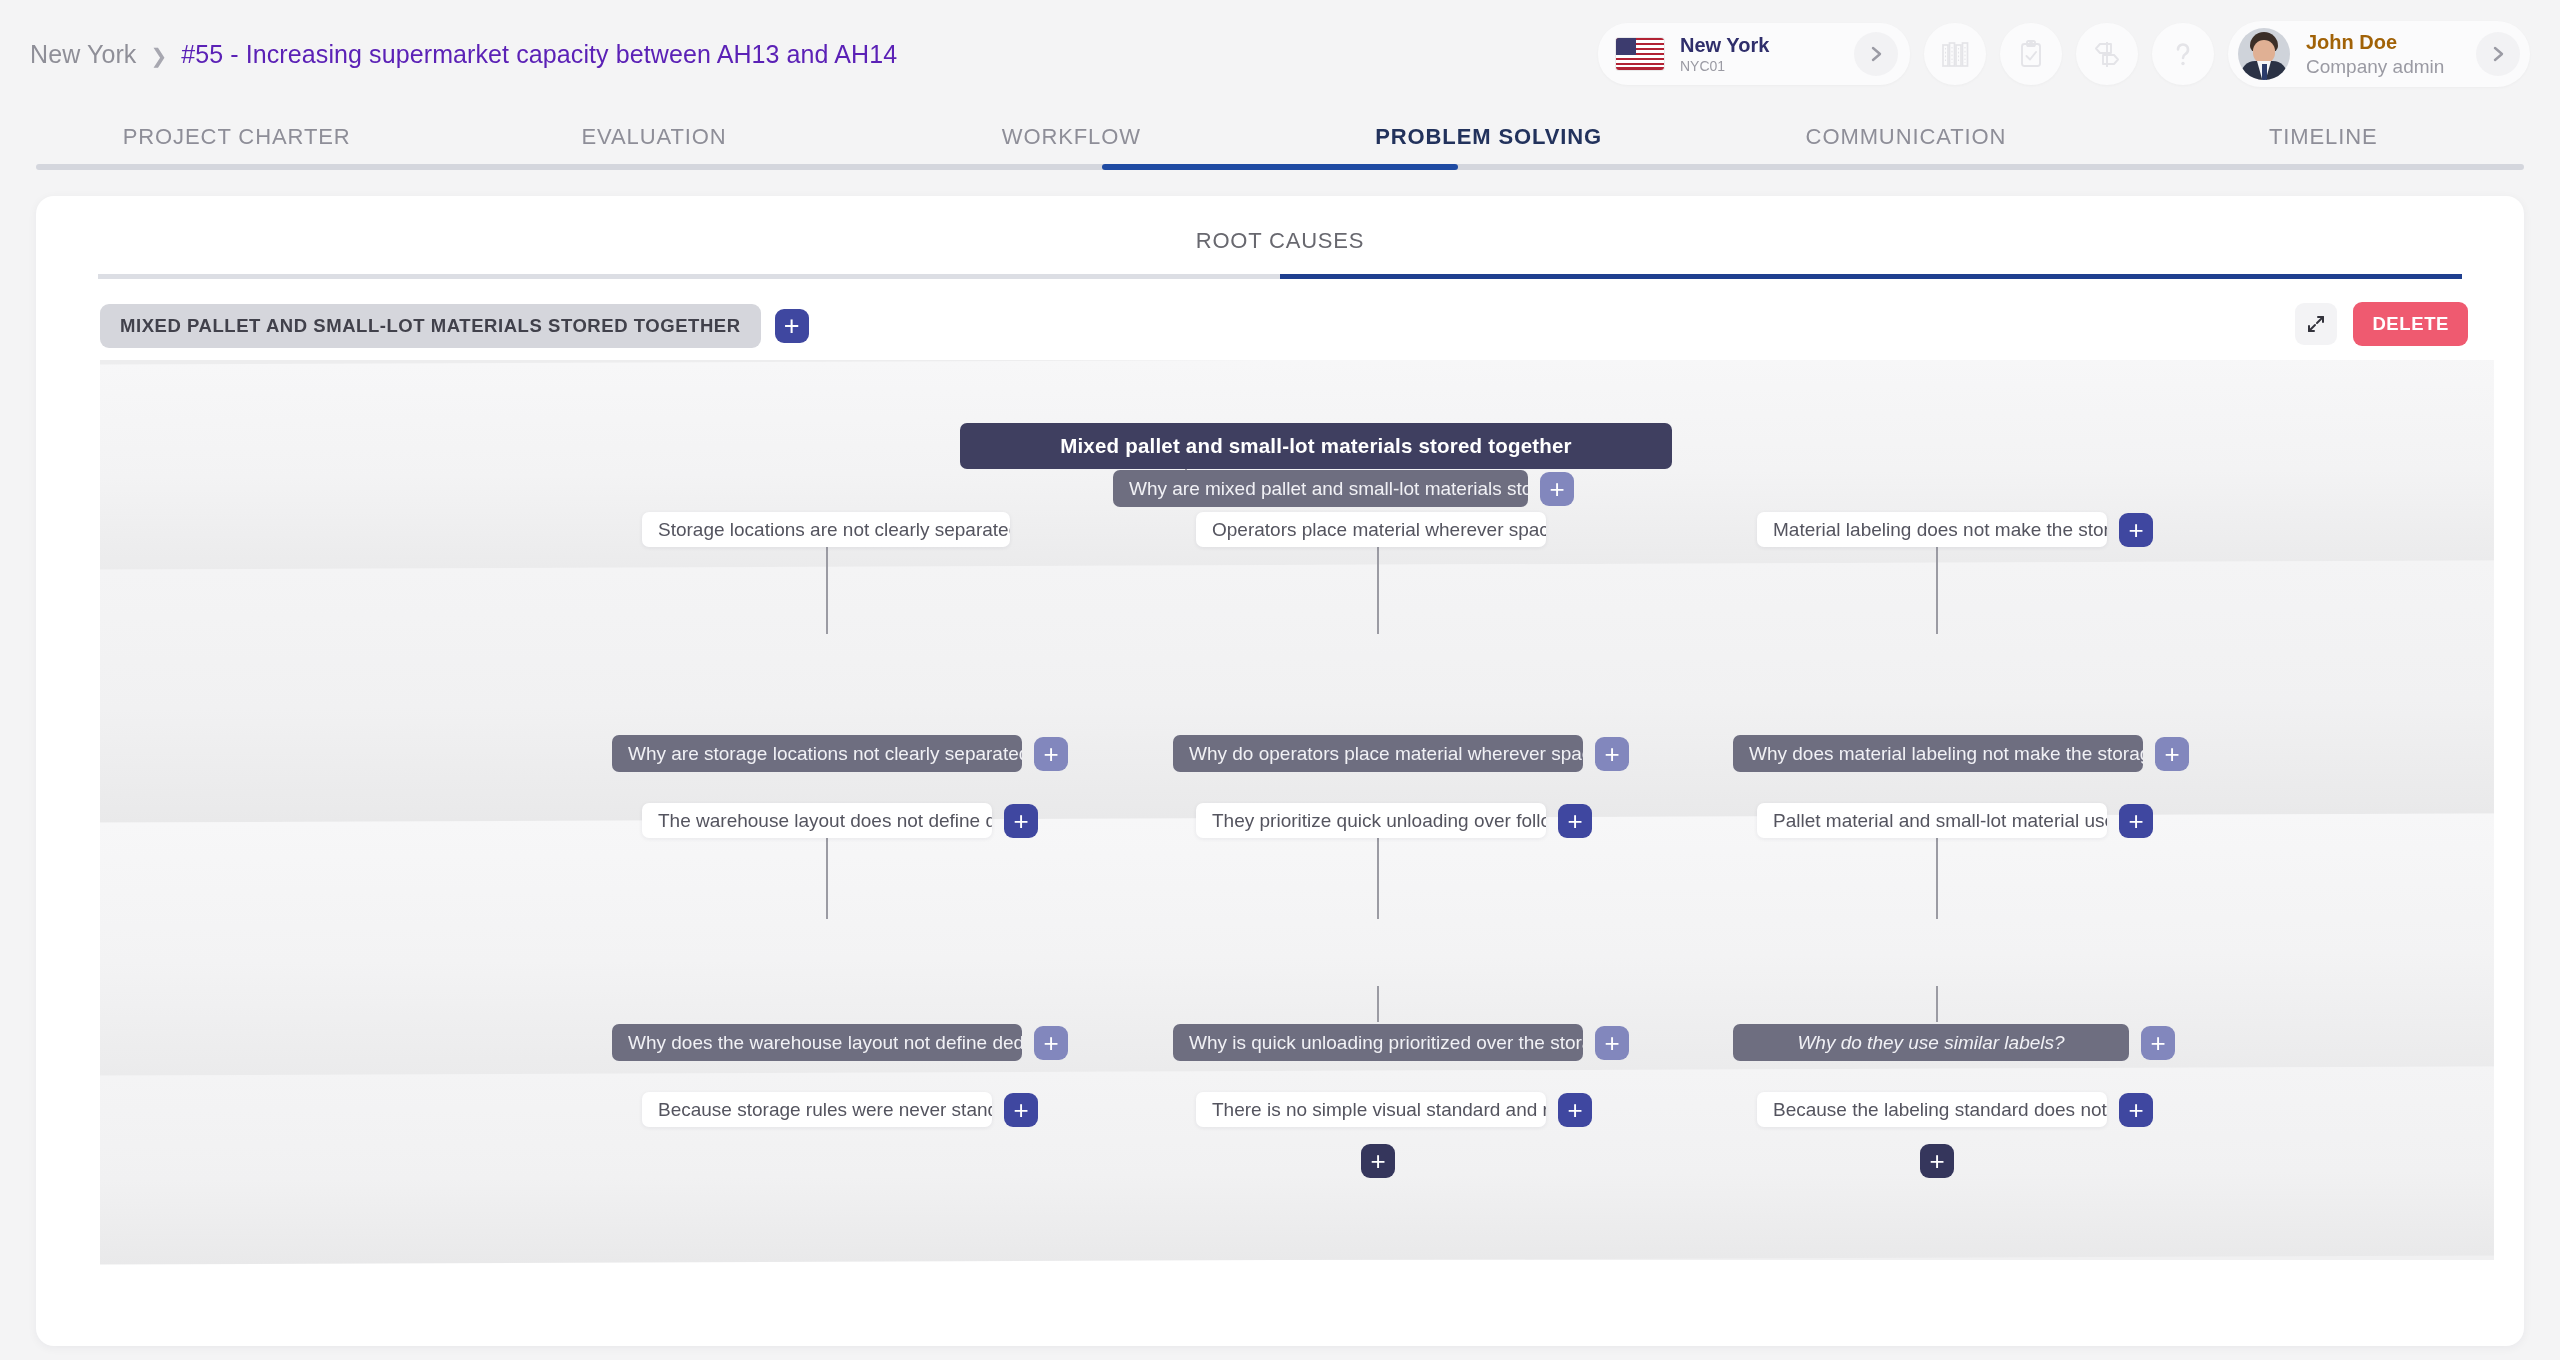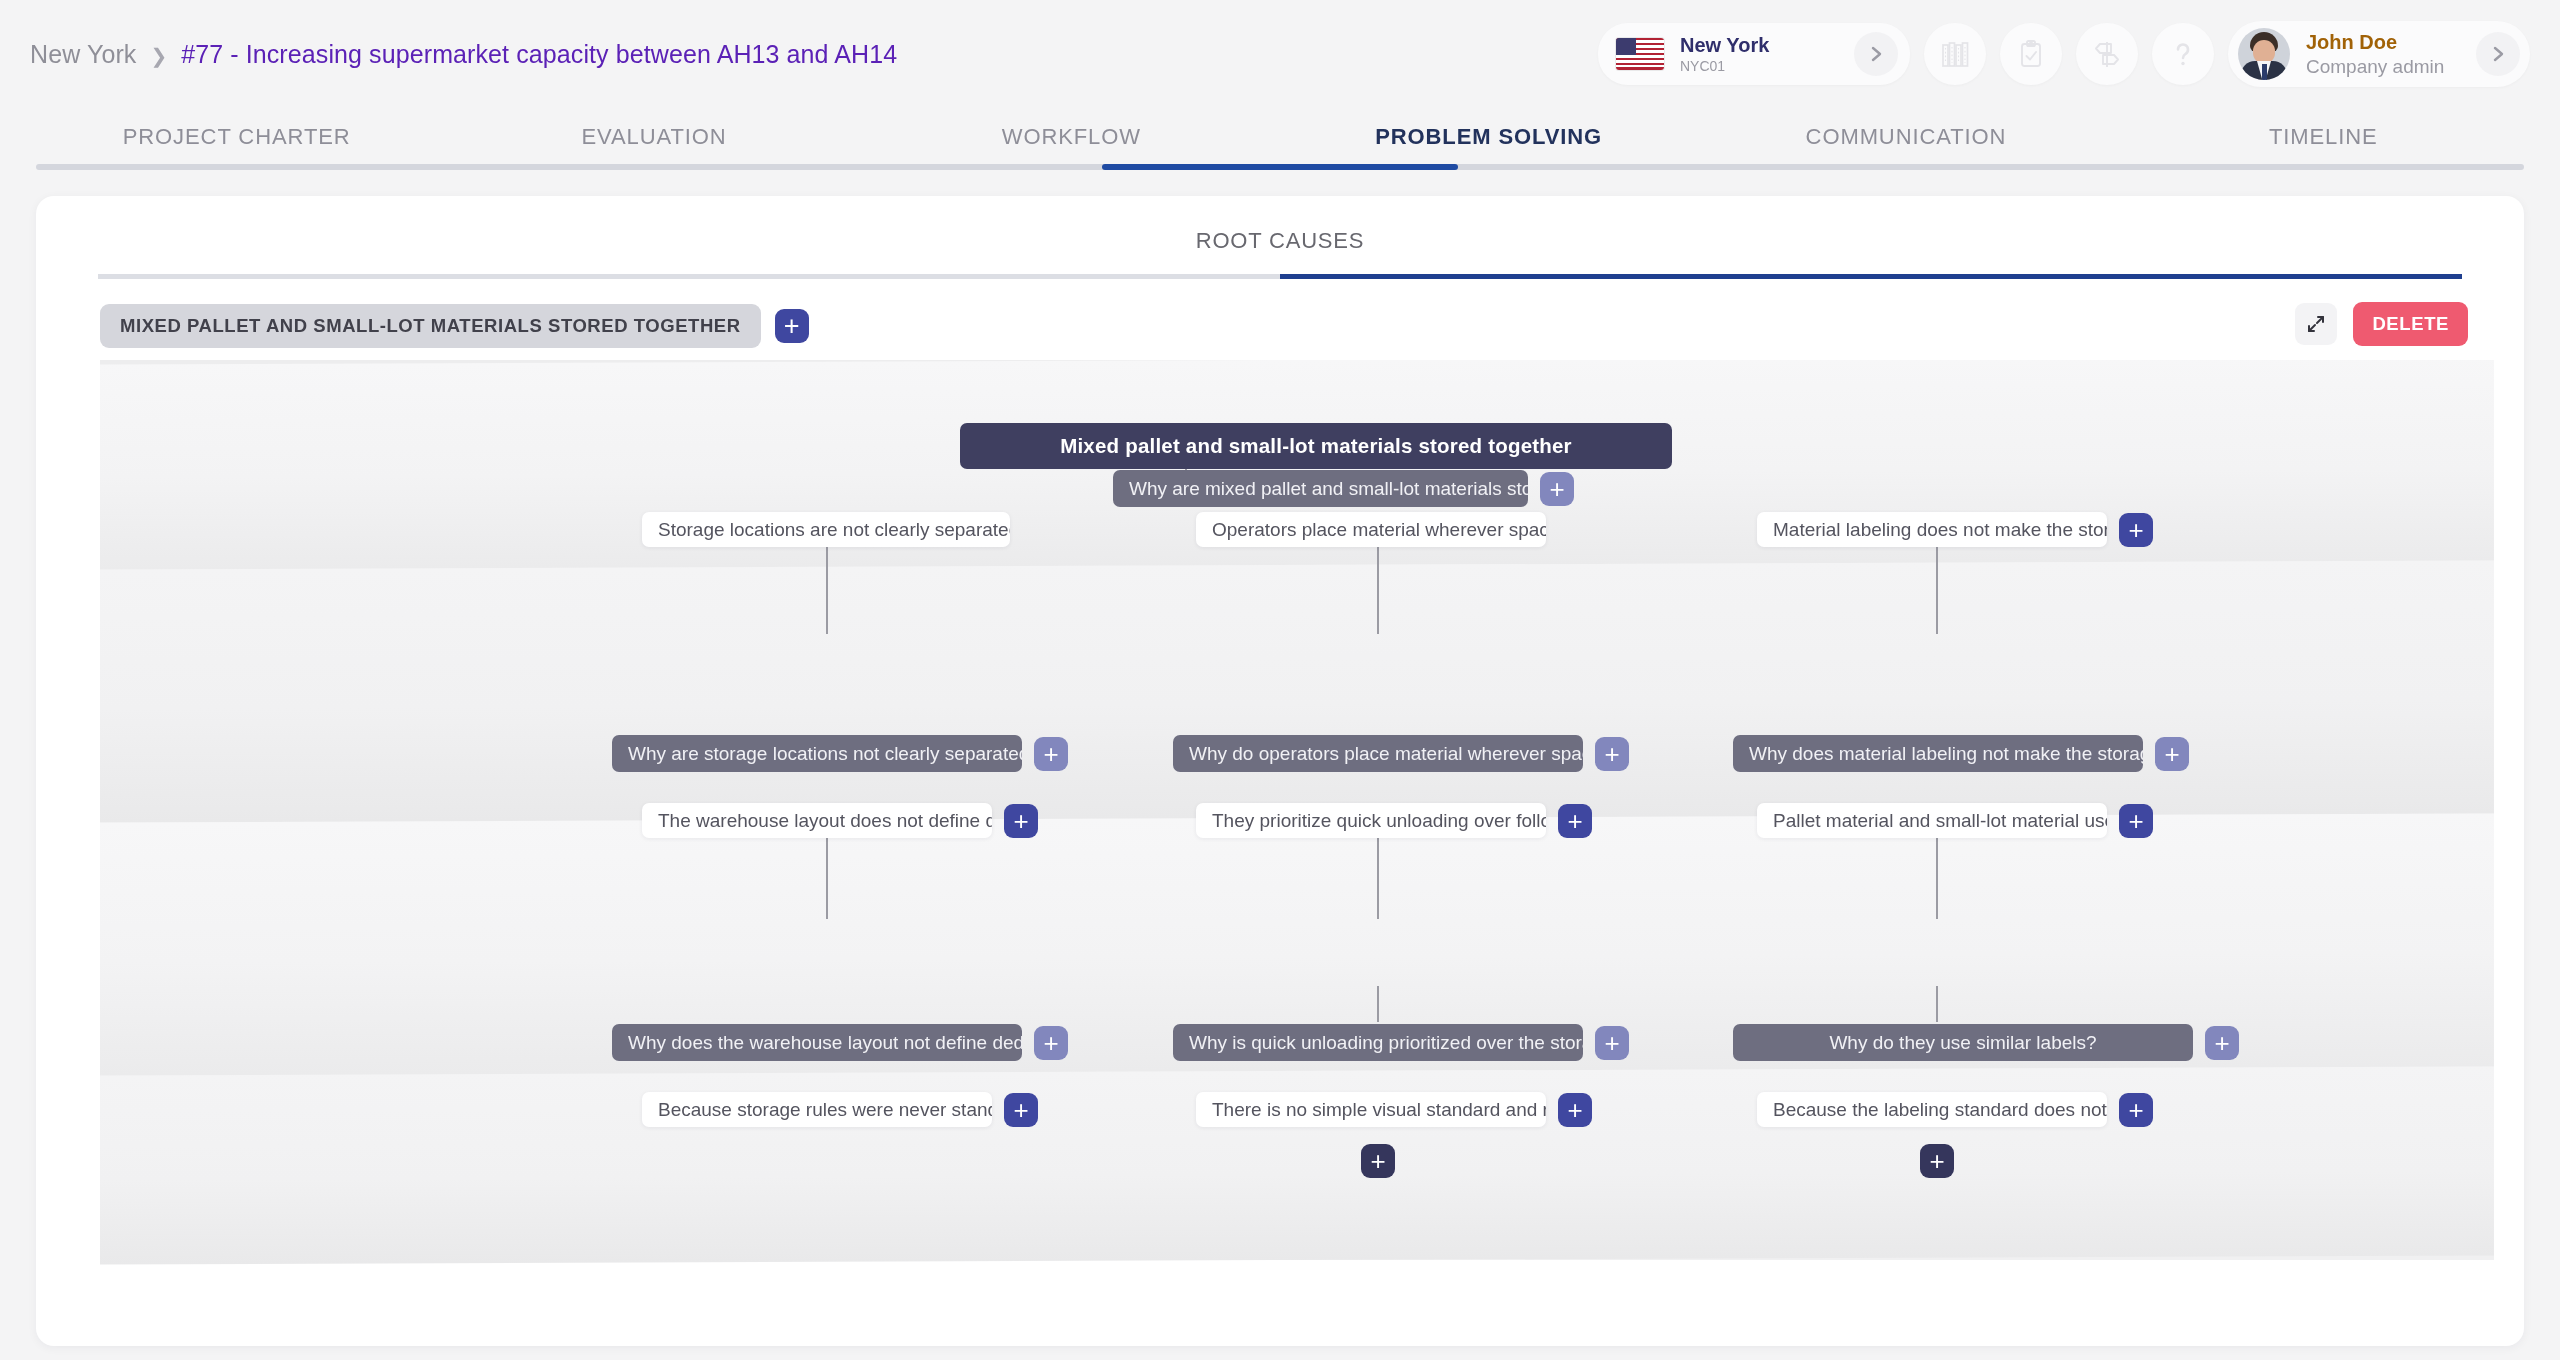--- a/index.html
+++ b/index.html
@@ -233,21 +233,21 @@
   }
 </style>
 </head>
 <body>
 
 <div class="topbar">
 
   <div class="breadcrumb">
     <span class="bc-root">New York</span>
     <span class="bc-sep">❯</span>
-    <span class="bc-current">#77 - Increasing supermarket capacity between AH13 and AH14</span>
+    <span class="bc-current">#55 - Increasing supermarket capacity between AH13 and AH14</span>
   </div>
 
   <div class="topbar-right">
 
     <div class="pill-site">
       <span class="flag">
         <span class="stripes">
           <i></i>
             <i></i>
             <i></i>
@@ -463,21 +463,21 @@
         <div class="box why" style="width:410px;">Why does the warehouse layout not define dedicat...</div>
         <div class="plus lightindigo sz-node">+</div>
       </div>
 
       <div class="node" style="left:1073px; top:664px;">
         <div class="box why" style="width:410px;">Why is quick unloading prioritized over the storage...</div>
         <div class="plus lightindigo sz-node">+</div>
       </div>
 
       <div class="node" style="left:1633px; top:664px;">
-        <div class="box why center" style="width:460px;">Why do they use similar labels?</div>
+        <div class="box why center" style="width:396px;font-style:italic;">Why do they use similar labels?</div>
         <div class="plus lightindigo sz-node">+</div>
       </div>
 
       <div class="node" style="left:542px; top:732px;">
         <div class="box ans" style="width:350px;">Because storage rules were never standard...</div>
         <div class="plus indigo sz-node">+</div>
       </div>
 
       <div class="node" style="left:1096px; top:732px;">
         <div class="box ans" style="width:350px;">There is no simple visual standard and no r...</div>

